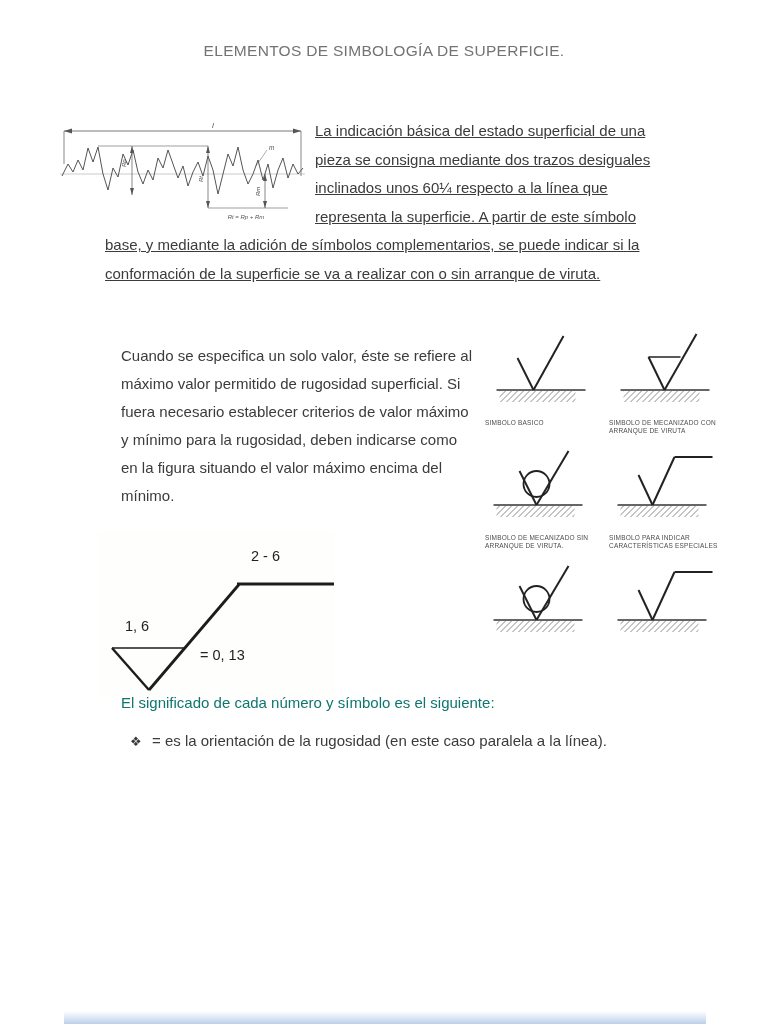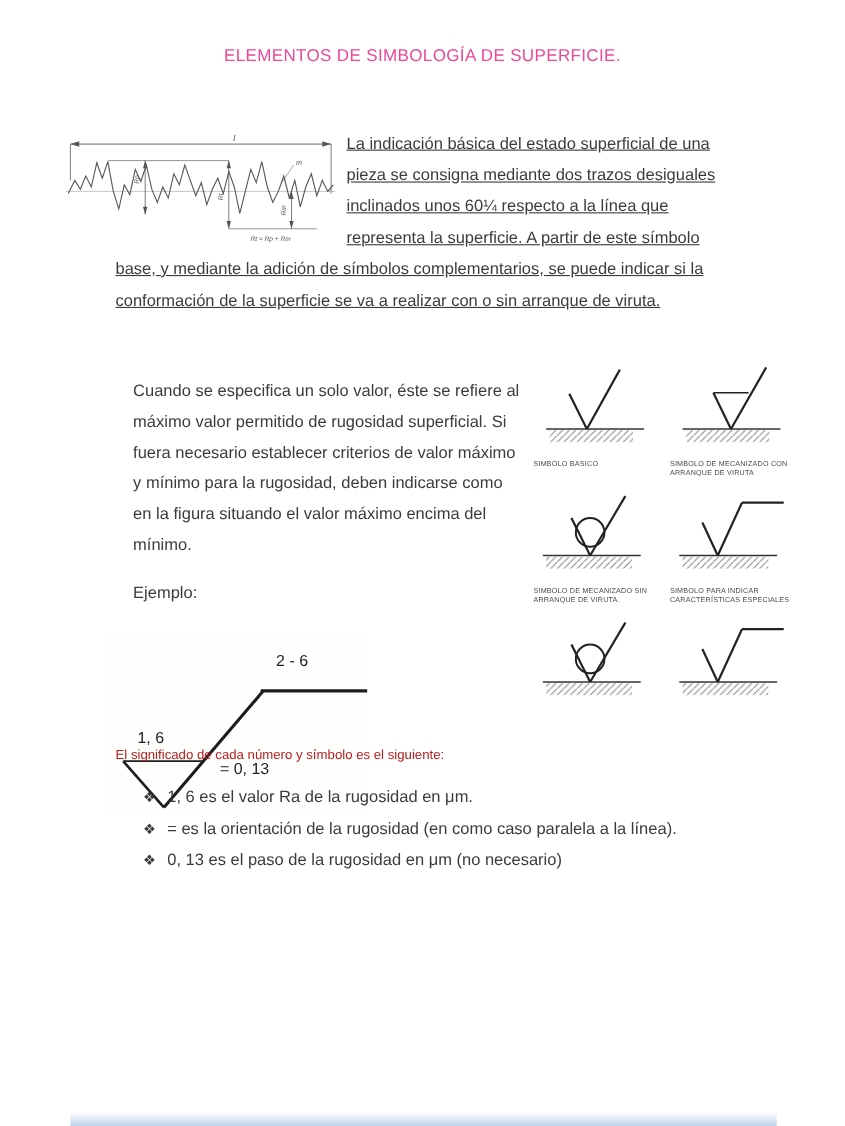--- a/index.html
+++ b/index.html
@@ -2,37 +2,37 @@
 <html><head>
 <meta charset="utf-8">
 <style>
   html,body{margin:0;padding:0;background:#ffffff;}
   .page{
     position:relative;width:768px;height:1024px;overflow:hidden;background:#ffffff;
     font-family:"Liberation Sans",sans-serif;color:#3b3b3b;
   }
   .page-title{
     position:absolute;top:42px;left:0;width:100%;text-align:center;
-    font-size:15.5px;letter-spacing:.3px;color:#ec4899;
+    font-size:15.5px;letter-spacing:.3px;color:#737373;
   }
   
   .section1{position:absolute;top:117px;left:105px;width:557px;font-size:15px;line-height:28.5px;}
   .profile-fig{float:left;width:245px;height:104px;margin:3px 10px 4px -45px;}
   .section1 p{margin:0;text-decoration:underline;}
   
   .section2{position:absolute;top:326px;left:105px;width:557px;font-size:15px;line-height:28px;}
   .section2 p{margin:16px;}
   .symbols-fig{float:right;width:235px;margin:4px -58px 6px 8px;display:grid;
     grid-template-columns:1fr 1fr;column-gap:12px;row-gap:10px;}
   .symbol-caption{font-size:6.5px;line-height:8px;color:#4c4c4c;letter-spacing:.2px;margin-top:3px;}
   .ejemplo{margin-top:8px !important;}
   .example-fig{margin-top:6px;margin-left:-6px;width:235px;height:165px;background:#fefefd;}
   
   .section3{position:absolute;top:676px;left:105px;width:610px;font-size:15px;line-height:21px;}
-  .section3 h2{margin:0;font-size:12px;font-weight:normal;color:#b91c1c;}
+  .section3 h2{margin:16px;font-size:15px;font-weight:normal;color:#0f766e;}
   .bullets{list-style:none;margin:17px 0 0 0;padding:0 0 0 25px;}
   .bullets li{margin-bottom:7.5px;}
   .bullet-marker{display:inline-block;width:22px;font-size:13px;color:#3a3a3a;}
   
   .bottom-fade{position:absolute;left:64px;right:62px;bottom:0;height:13px;
     background:linear-gradient(to bottom,rgba(186,208,236,0),rgba(176,200,232,.85));}
   svg text{font-family:"Liberation Sans",sans-serif;}
 </style>
 </head>
 <body>
@@ -129,36 +129,33 @@
         <rect x="8" y="61" width="78" height="11" fill="url(#h1)"></rect>
         <line x1="40" y1="60" x2="26" y2="30" stroke="#222" stroke-width="2"></line>
         <line x1="40" y1="60" x2="62" y2="12" stroke="#222" stroke-width="2"></line>
         <line x1="62" y1="12" x2="100" y2="12" stroke="#222" stroke-width="2"></line>
       </svg>
       <div class="symbol-caption" style="grid-row:4;grid-column:1;margin-top:-6px">SIMBOLO DE MECANIZADO SIN ARRANQUE DE VIRUTA.</div>
       <div class="symbol-caption" style="grid-row:4;grid-column:2;margin-top:-6px">SIMBOLO PARA INDICAR CARACTERÍSTICAS ESPECIALES</div>
     </div>
 
     <p>Cuando se especifica un solo valor, éste se refiere al máximo valor permitido de rugosidad superficial. Si fuera necesario establecer criterios de valor máximo y mínimo para la rugosidad, deben indicarse como en la figura situando el valor máximo encima del mínimo.</p>
-    <p class="ejemplo">Ejemplo:</p>
 
     <svg class="example-fig" viewBox="0 0 235 165">
       <line x1="138" y1="52" x2="235" y2="52" stroke="#1c1c1c" stroke-width="3"></line>
       <line x1="50" y1="158" x2="140" y2="52.5" stroke="#1c1c1c" stroke-width="2.8"></line>
       <line x1="13" y1="116" x2="86" y2="116" stroke="#1c1c1c" stroke-width="1.6"></line>
       <line x1="13" y1="116" x2="50" y2="158" stroke="#1c1c1c" stroke-width="2.4"></line>
       <text x="152" y="29" font-size="14.5" fill="#222">2 - 6</text>
       <text x="26" y="99" font-size="14.5" fill="#222">1, 6</text>
       <text x="101" y="128" font-size="14.5" fill="#222">= 0, 13</text>
     </svg>
   </div>
 
   <div class="section3">
     <h2>El significado de cada número y símbolo es el siguiente:</h2>
     <ul class="bullets">
-      <li><span class="bullet-marker">❖</span><span>1, 6 es el valor Ra de la rugosidad en μm.</span></li>
-      <li><span class="bullet-marker">❖</span><span>= es la orientación de la rugosidad (en como caso paralela a la línea).</span></li>
-      <li><span class="bullet-marker">❖</span><span>0, 13 es el paso de la rugosidad en μm (no necesario)</span></li>
+      <li><span class="bullet-marker">❖</span><span>= es la orientación de la rugosidad (en este caso paralela a la línea).</span></li>
     </ul>
   </div>
 
   <div class="bottom-fade"></div>
 </div>
 
 </body></html>

